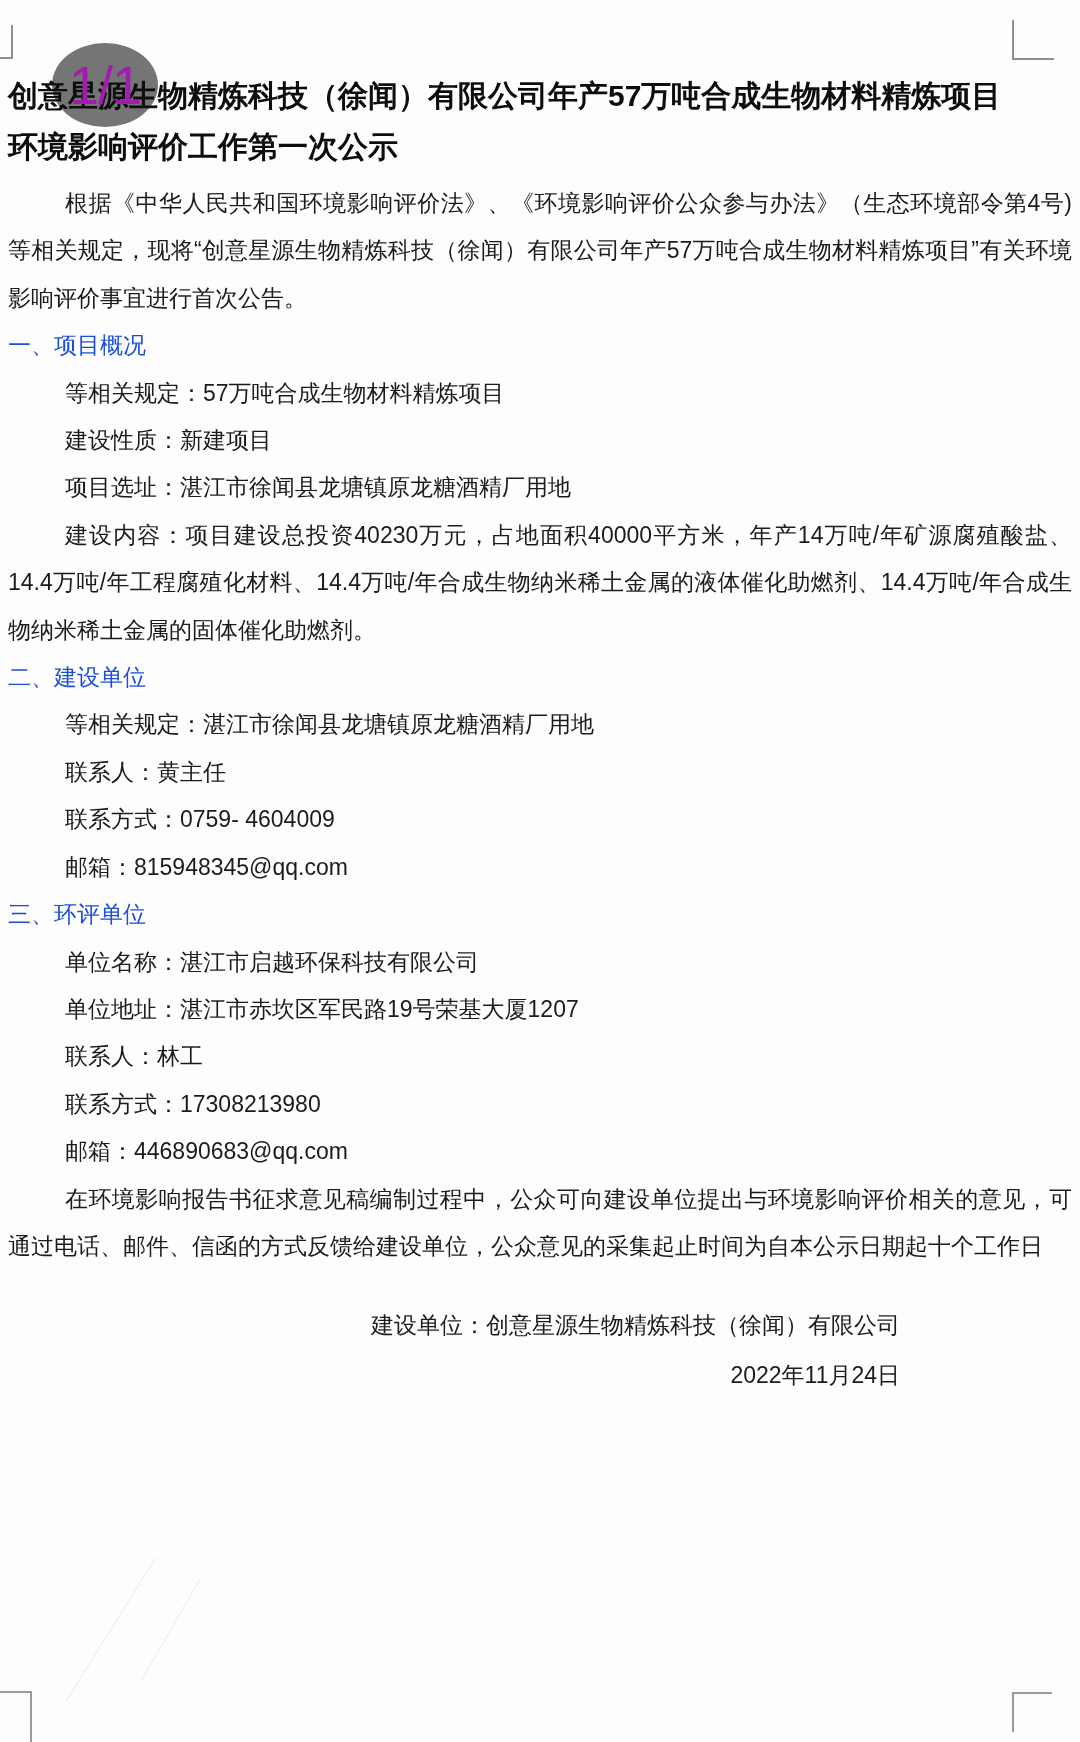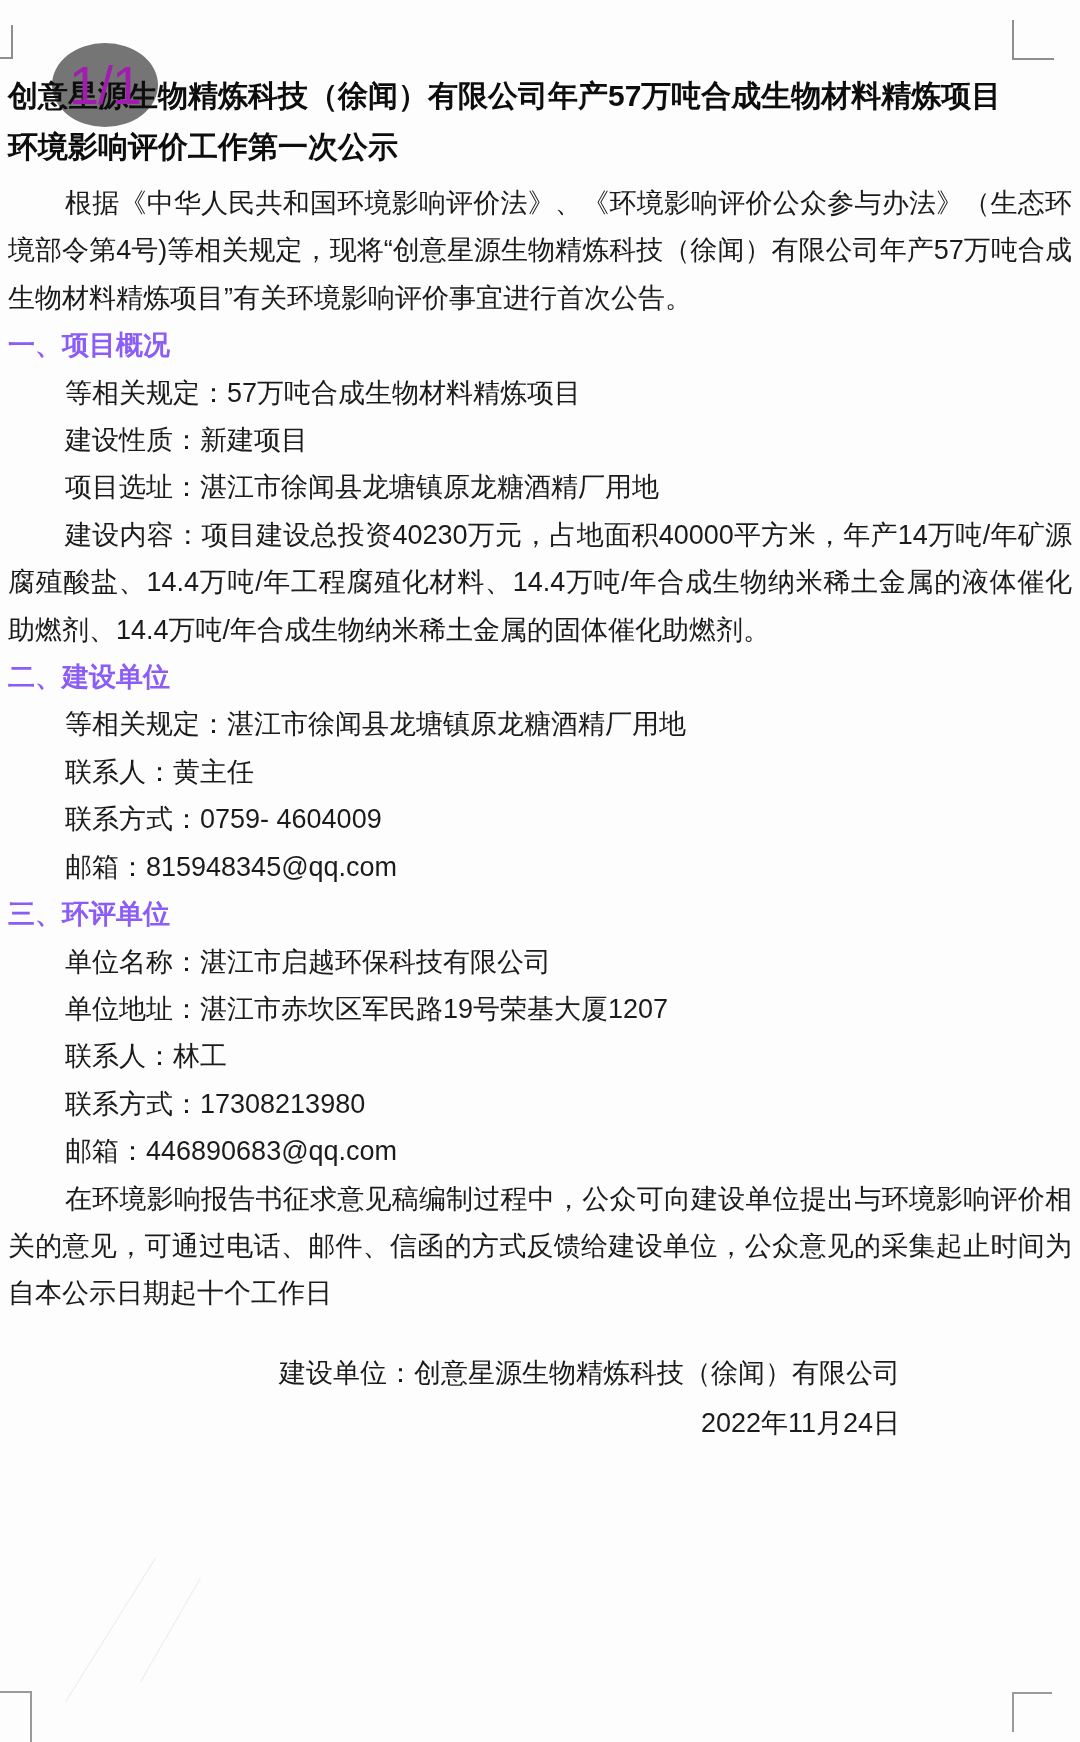--- a/index.html
+++ b/index.html
@@ -57,32 +57,32 @@
   .title {
     padding-top: 70px;
     font-weight: bold;
     font-size: 30px;
     line-height: 51px;
     color: #0d0d0d;
     white-space: nowrap;
   }
   p { margin: 0; }
   .content p {
-    font-size: 27px;
+    font-size: 23px;
     line-height: 47.4px;
   }
   .para {
     text-align: justify;
     text-indent: 57px;
   }
   .intro { margin-top: 8px; }
   .h {
-    font-weight: bold;
+    font-weight: normal;
     font-size: 28px;
-    color: #8b5cf6;
+    color: #1d4ed8;
   }
   .line { text-indent: 57px; }
   .footer {
     margin-top: 30px;
     text-align: right;
     padding-right: 172px;
   }
   .footer p { line-height: 50px; }
 </style>
 </head>

